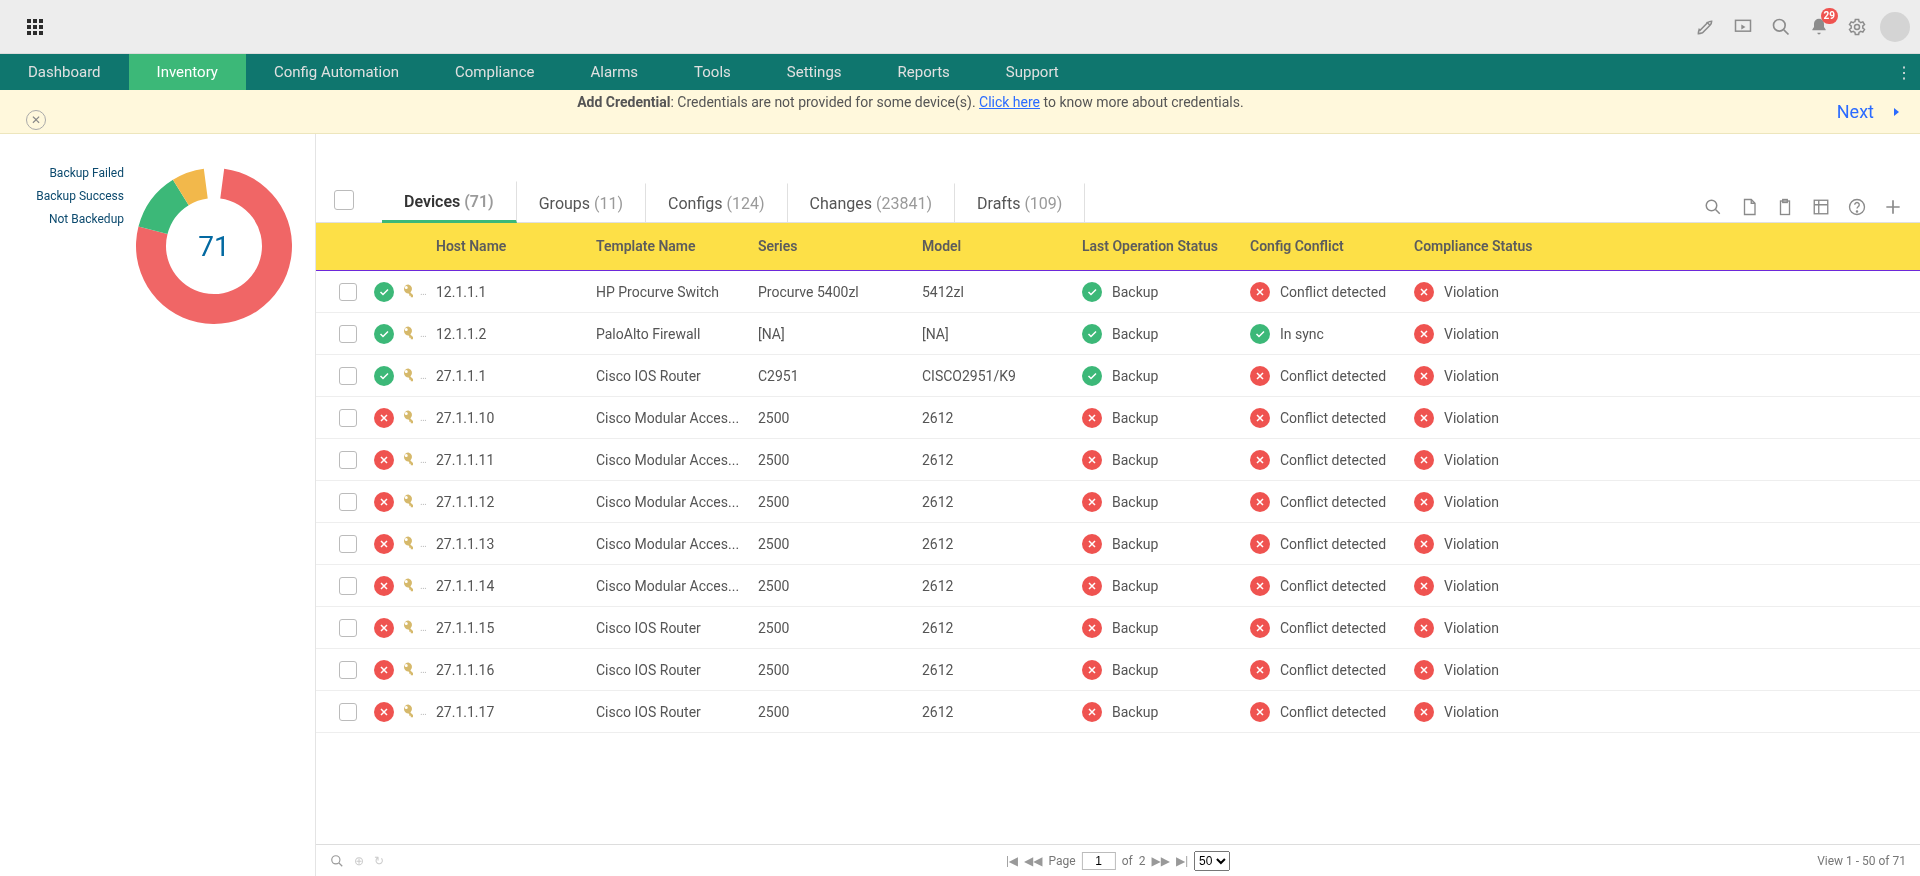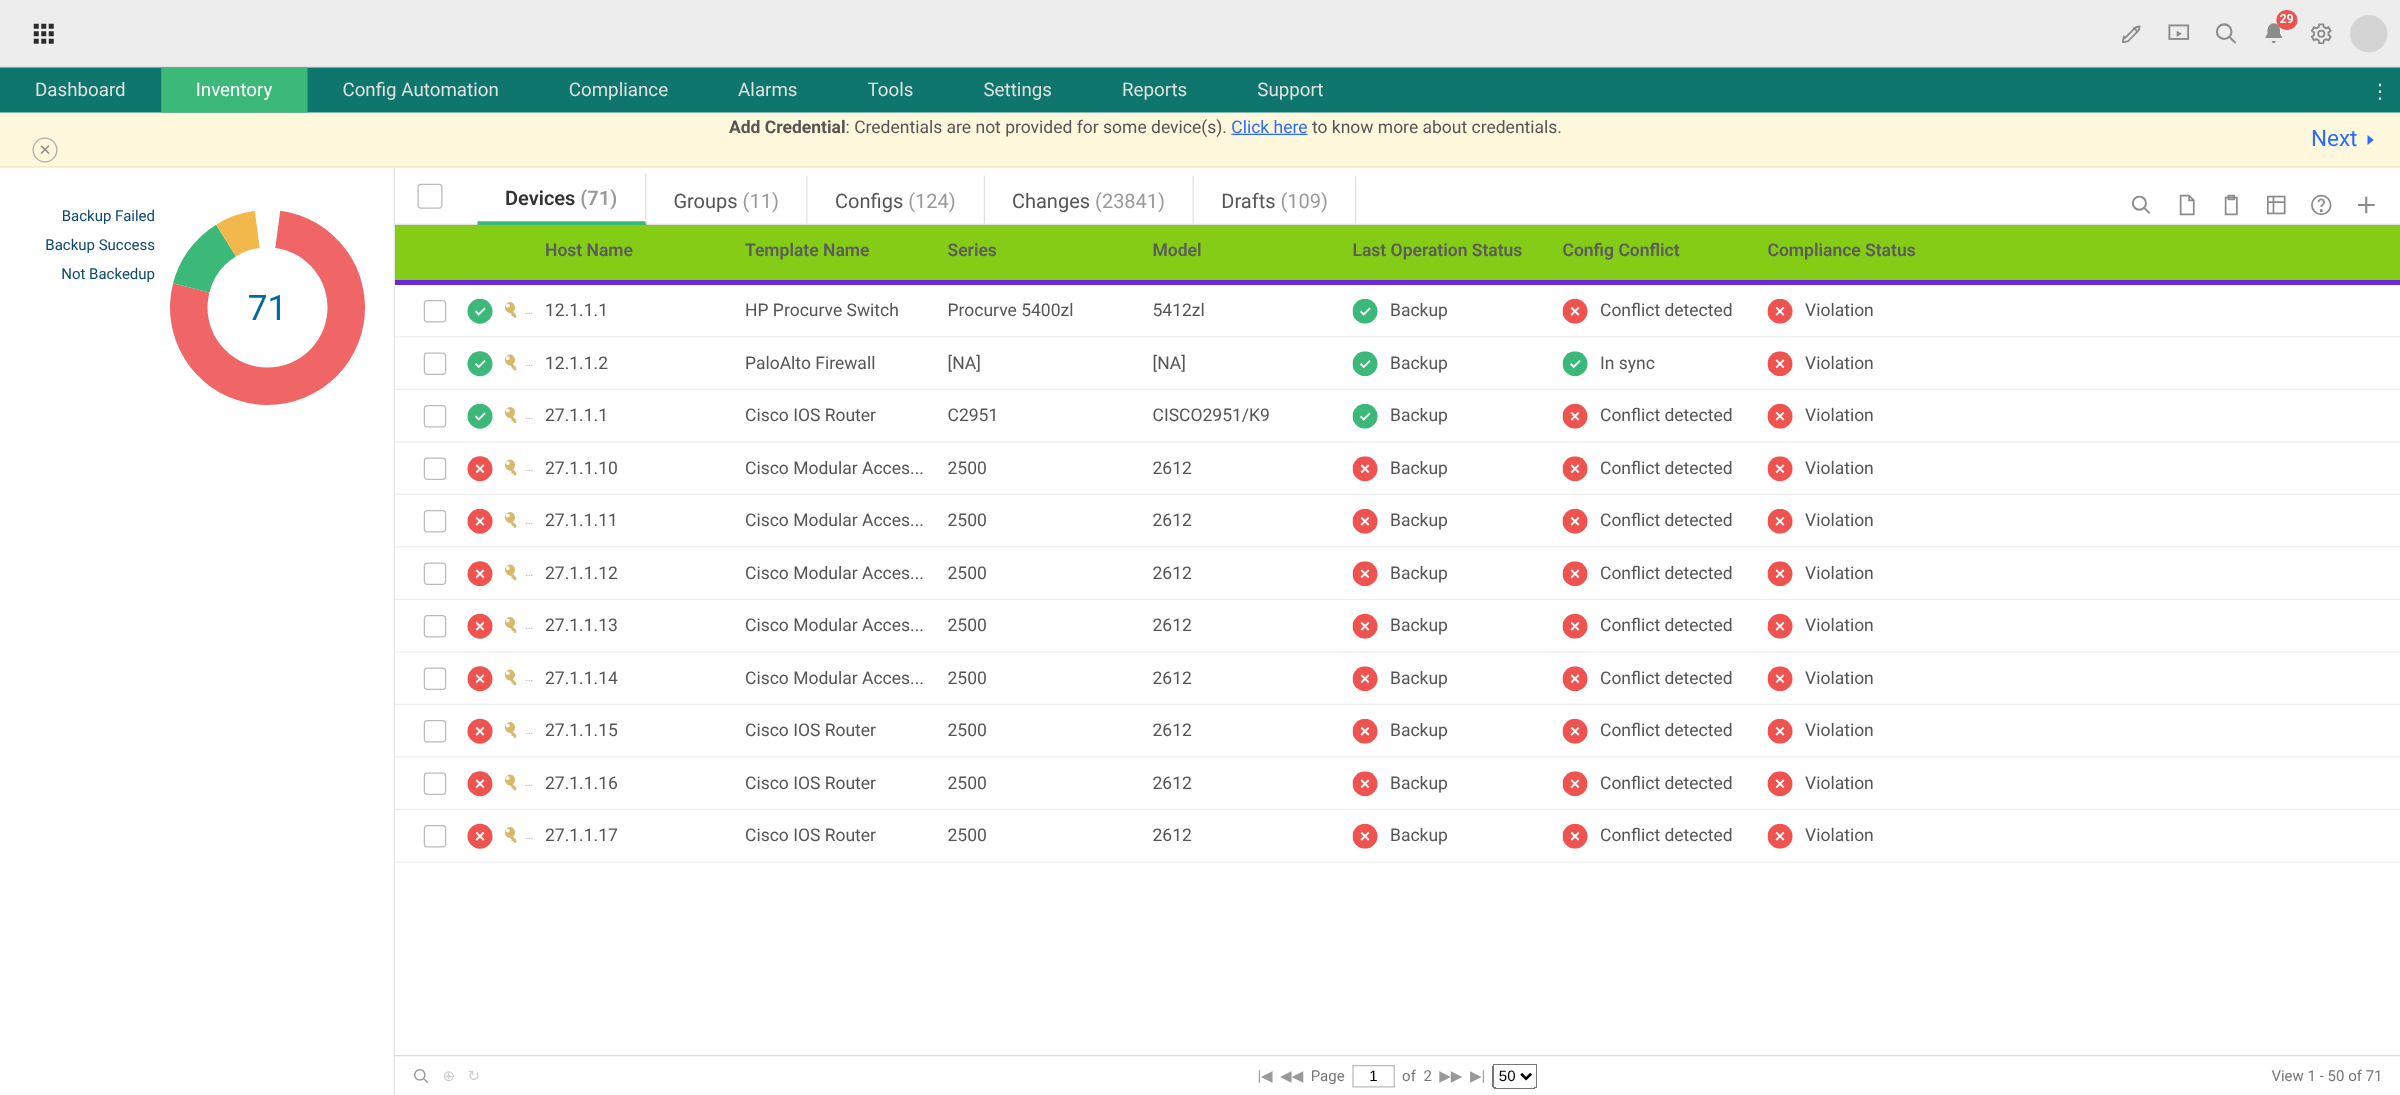--- a/index.html
+++ b/index.html
@@ -20,26 +20,26 @@
   .navbar { height: 36px; background:#0f766e; display:flex; align-items:stretch; position:relative; }
   .nav-item { color:#e0e0e0; font-size:15px; padding:0 28px; display:flex; align-items:center; cursor:pointer; }
   .nav-item.active { background:#3cb878; color:#fff; }
   .nav-more { position:absolute; right:8px; top:0; color:#e0e0e0; display:flex; align-items:center; height:36px; cursor:pointer; }
 
   
   .banner { height:44px; background:#fff8dc; border-bottom:1px solid #ede6bd; display:flex; align-items:center; padding:0 18px; font-size:14px; color:#555; }
   .banner .msg { flex:1; text-align:center; }
   .banner a { color:#2b6bff; cursor:pointer; text-decoration:underline; }
   .banner .dismiss { width:20px; height:20px; border:1px solid #aaa; border-radius:50%; display:flex; align-items:center; justify-content:center; cursor:pointer; color:#888; font-size:12px; margin-left:8px; }
-  .banner .next { color:#2b6bff; font-size:18px; margin-left:34px; cursor:pointer; display:flex; align-items:center; gap:4px;text-align:right; }
+  .banner .next { color:#2b6bff; font-size:18px; margin-left:34px; cursor:pointer; display:flex; align-items:center; gap:16px;text-align:right; }
 
   
   .main { display:flex; height:calc(876px - 54px - 36px - 44px); }
   .left { width:316px; border-right:1px solid #e4e4e4; display:flex; flex-direction:column; padding-top:4px; }
-  .right { flex:1; display:flex; flex-direction:column; min-width:0; }
+  .right { flex:1; display:flex; flex-direction:column; min-width:0;margin-top:43px; }
 
   
   .donut-wrap { display:flex; margin:18px 10px 0 14px; }
   .legend { font-size:12px; color:#0c4a6e; width:110px; text-align:right; margin-top:10px; }
   .legend div { margin-bottom:9px; }
   .donut-box { position:relative; width:180px; height:180px; }
   .donut-center { position:absolute; inset:0; display:flex; align-items:center; justify-content:center; font-size:28px; color:#0369a1; }
 
   
   .side-tabs { display:flex; border:1px solid #d8d8d8; margin:34px 10px 0 10px; border-radius:2px; }
@@ -58,21 +58,21 @@
   .subtabs .chk { width:20px; height:20px; border:1px solid #bbb; border-radius:3px; margin-right:28px; align-self:center; cursor:pointer;}
   .subtab { padding:10px 22px 9px; font-size:16px; color:#555; cursor:pointer; border-right:1px solid #e0e0e0; border-top:1px solid transparent; }
   .subtab .cnt { color:#9a9a9a; }
   .subtab.active { color:#333; font-weight:600; border-bottom:3px solid #3cb878; margin-bottom:-1px; }
   .subtabs .spacer { flex:1; }
   .tool-icn { width:30px; height:30px; display:flex; align-items:center; justify-content:center; color:#8a8a8a; cursor:pointer; margin-left:6px; }
 
   
   .tbl { overflow-y:auto; flex:1; }
   .thead, .trow { display:grid; grid-template-columns: 52px 62px 160px 162px 164px 160px 168px 164px 146px; align-items:center; font-size:14px; padding:0 0 0 6px; }
-  .thead { color:#5c5c5c; font-weight:600; height:48px; border-bottom:4px solid #6d28d9; background:#84cc16; position:sticky; top:0; }
+  .thead { color:#5c5c5c; font-weight:600; height:48px; border-bottom:1px solid #6d28d9; background:#fde047; position:sticky; top:0; }
   .thead .th { padding-right:6px; line-height:1.25; }
   .trow { height:42px; border-bottom:1px solid #eee; color:#555; }
   .trow .cell { white-space:nowrap; overflow:hidden; text-overflow:ellipsis; padding-right:8px; }
   .row-chk { width:18px; height:18px; border:1px solid #bbb; border-radius:3px; cursor:pointer; justify-self:center; }
   .status-icns { display:flex; align-items:center; gap:4px; }
   .icn-circle { width:20px; height:20px; border-radius:50%; display:flex; align-items:center; justify-content:center; flex-shrink:0; }
   .ok { background:#3cb878; }
   .bad{ background:#ef5350; }
   .icn-circle svg{ stroke:#fff; stroke-width:3; fill:none; }
   .key-icn { width:18px; height:18px; color:#d6b96b; }

